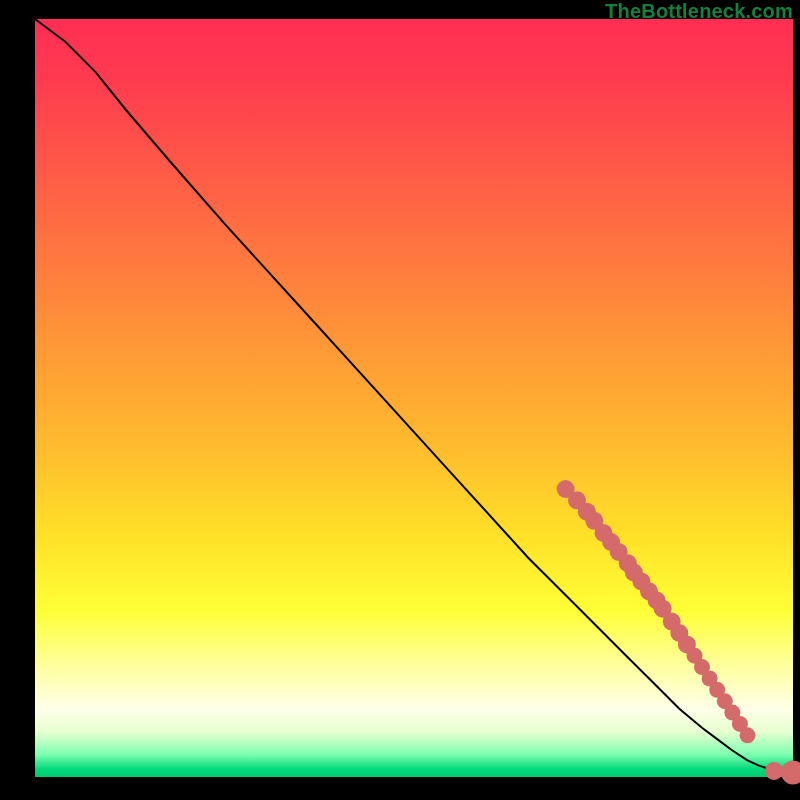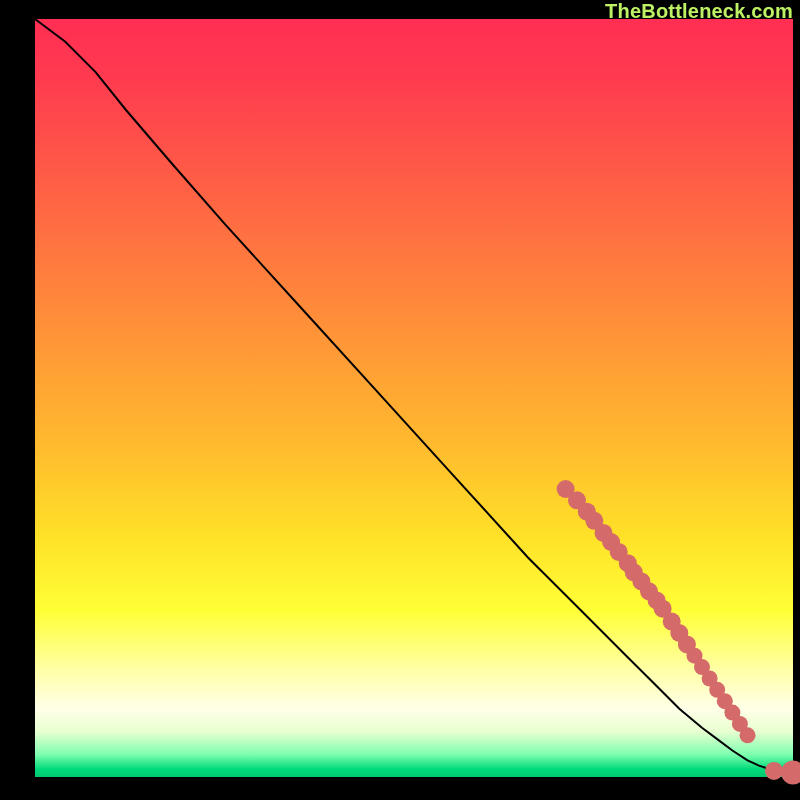--- a/index.html
+++ b/index.html
@@ -39,21 +39,21 @@
       #e8ffd0 94%,
       #7fffb0 97%,
       #00d97a 99%,
       #00c86e 100%
     );
   }
   .attribution {
     position: absolute;
     top: 0px;
     right: 7px;
-    color: #bef264;
+    color: #15803d;
     font-size: 20px;
     font-weight: 600;
     letter-spacing: 0.2px;
   }
   svg.curve {
     position: absolute;
     left: 0;
     top: 0;
     width: 758px;
     height: 758px;

